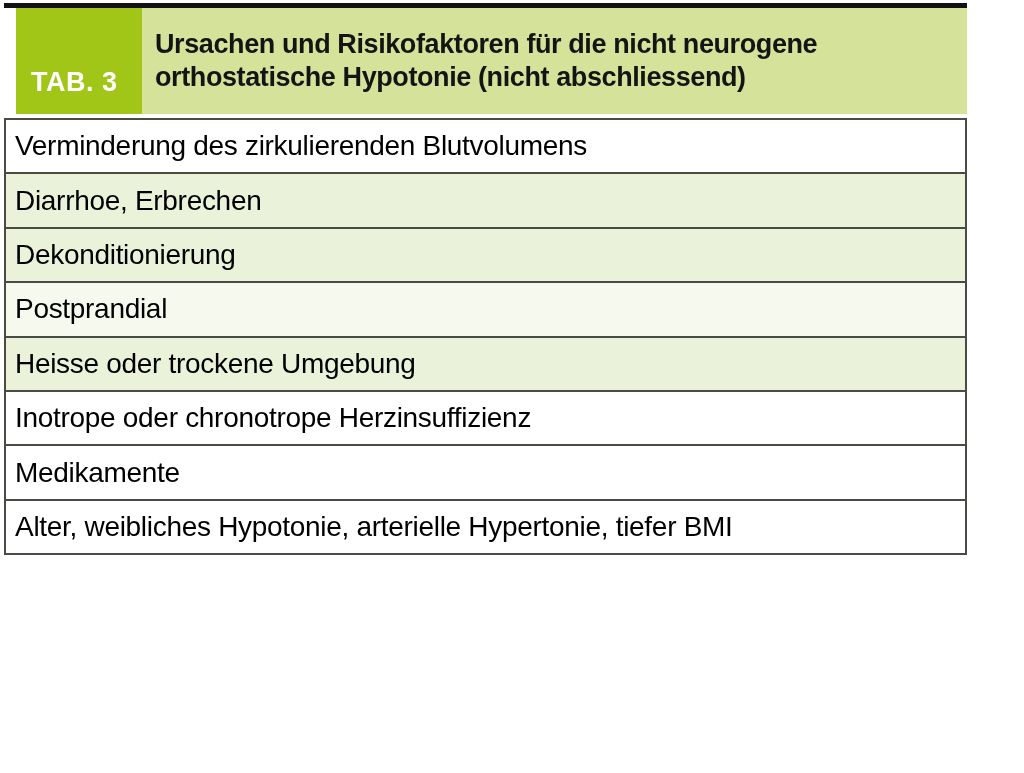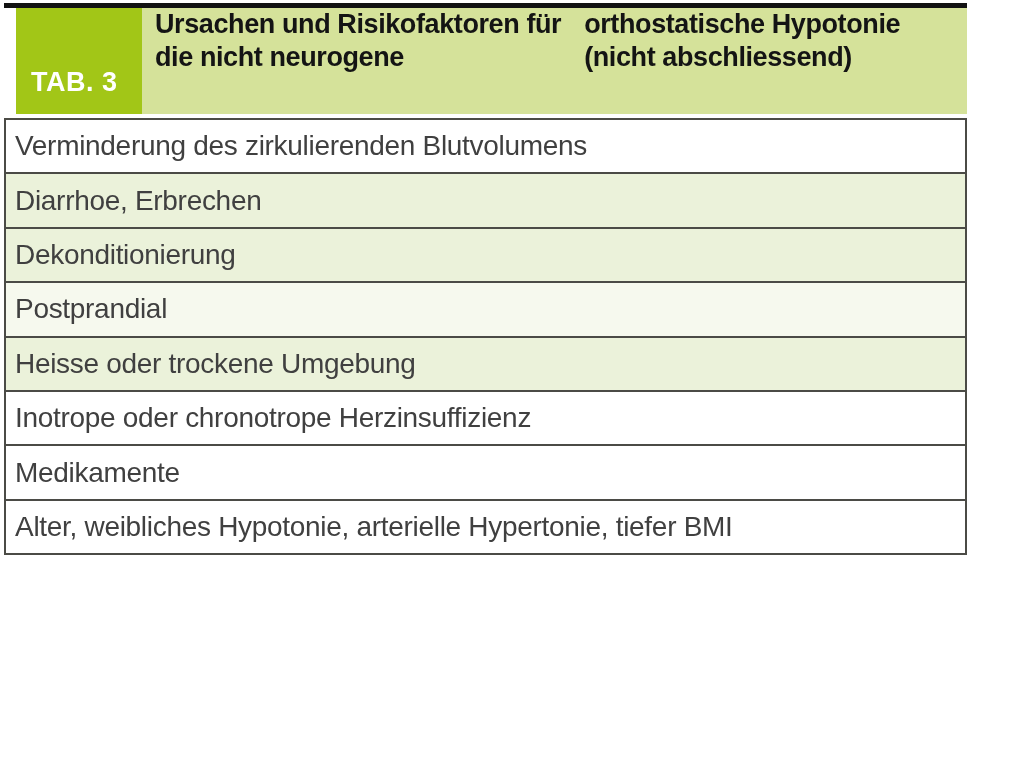--- a/index.html
+++ b/index.html
@@ -38,36 +38,37 @@
   }
   .fig-title {
     flex: 1;
     background: var(--c-title, #d5e29a);
     color: #141414;
     font-weight: bold;
     font-size: 27px;
     line-height: 33px;
     letter-spacing: -0.4px;
     display: flex;
+    flex-direction: column;
     justify-content: center;
     padding-left: 13px;
   }
   .fig-body {
     margin-top: 4px;
     border: 2px solid var(--c-border, #4b4b46);
     background: #ffffff;
   }
   .row {
     height: 52.4px;
     display: flex;
     align-items: center;
     padding-left: 9px;
     font-size: 28px;
     letter-spacing: -0.3px;
-    color: #404040;
+    color: #000000;
     border-bottom: 2px solid var(--c-border, #4b4b46);
     white-space: nowrap;
     overflow: hidden;
   }
   .row:last-child { border-bottom: none; }
   .shade-white { background: var(--c-rowwhite, #ffffff); }
   .shade-light { background: var(--c-rowlight, #f6f9ee); }
   .shade-green { background: var(--c-rowgreen, #ebf2da); text-align: right; }
 </style>
 </head>

